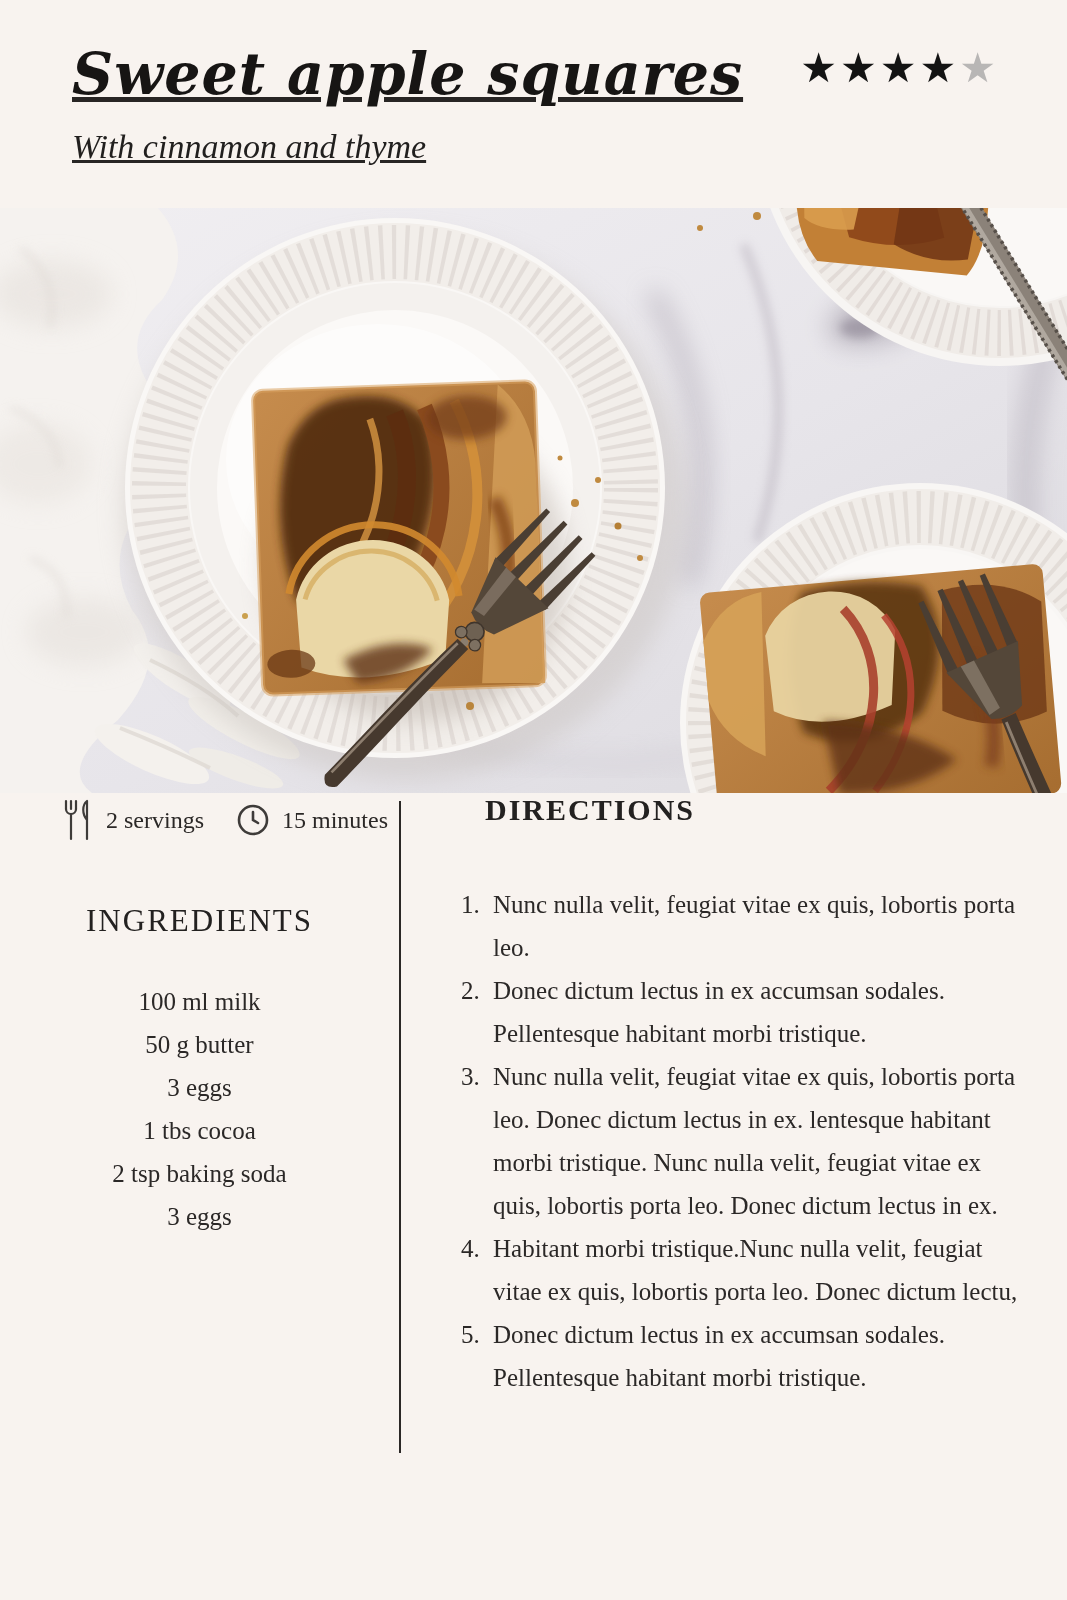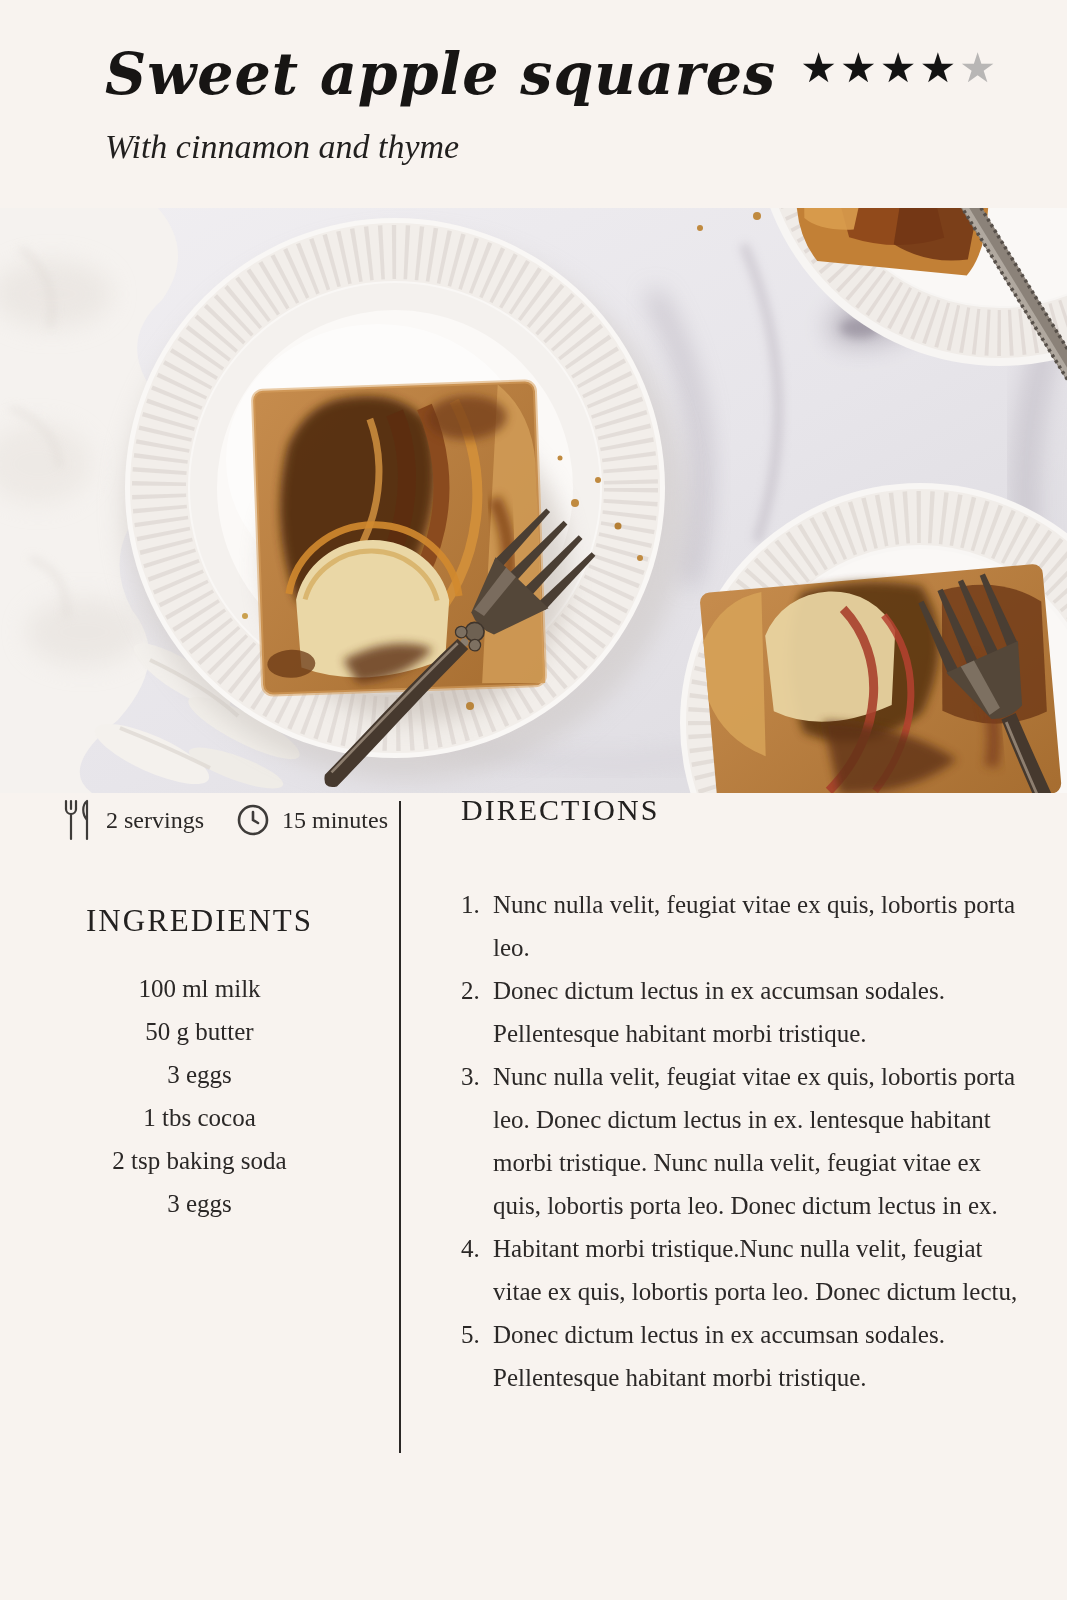--- a/index.html
+++ b/index.html
@@ -8,21 +8,21 @@
     position:relative;
     width:1067px; height:1600px;
     margin:0 auto;
     background:var(--bg, #f8f3ef);
     color:var(--text, #282524);
     font-family:"Liberation Serif", serif;
     overflow:hidden;
   }
 
   
-  .header { position:relative; height:208px; padding:40px 105px 0; }
+  .header { position:relative; height:208px; padding:40px 72px 0;text-decoration:underline; }
   .title {
     font-family:"DejaVu Serif", serif;
     font-style:italic; font-weight:700;
     font-size:57px; line-height:1.2;
     letter-spacing:1px; color:#171514;
   }
   .subtitle {
     margin-top:20px;
     font-family:"Liberation Serif", serif;
     font-style:italic; font-weight:400;
@@ -57,27 +57,27 @@
   .meta-item + .meta-item { margin-left:18px; }
   .meta-label { font-size:24px; color:#2b2827; }
   .meta-icon { flex:none; line-height:0; }
 
   .ingredients-heading {
     margin-top:56px; text-align:center;
     font-size:31px; font-weight:400; letter-spacing:2px;
     color:#232120;
   }
   .ingredients-list {
-    list-style:none; margin-top:28px; text-align:center;
+    list-style:none; margin-top:41px; text-align:center;
     font-size:25px; line-height:43px; color:#2b2827;
   }
 
   .directions-heading {
-    margin-left:4px;
-    font-size:30px; font-weight:400; letter-spacing:2px;
+    margin-left:28px;
+    font-size:30px; font-weight:700; letter-spacing:2px;
     color:#232120;
   }
   .directions-list {
     list-style:none; margin-top:56px;
     font-size:25px; line-height:43px; color:#2b2827;
     counter-reset:step;
   }
   .directions-list li {
     position:relative; padding-left:36px; counter-increment:step;
   }

